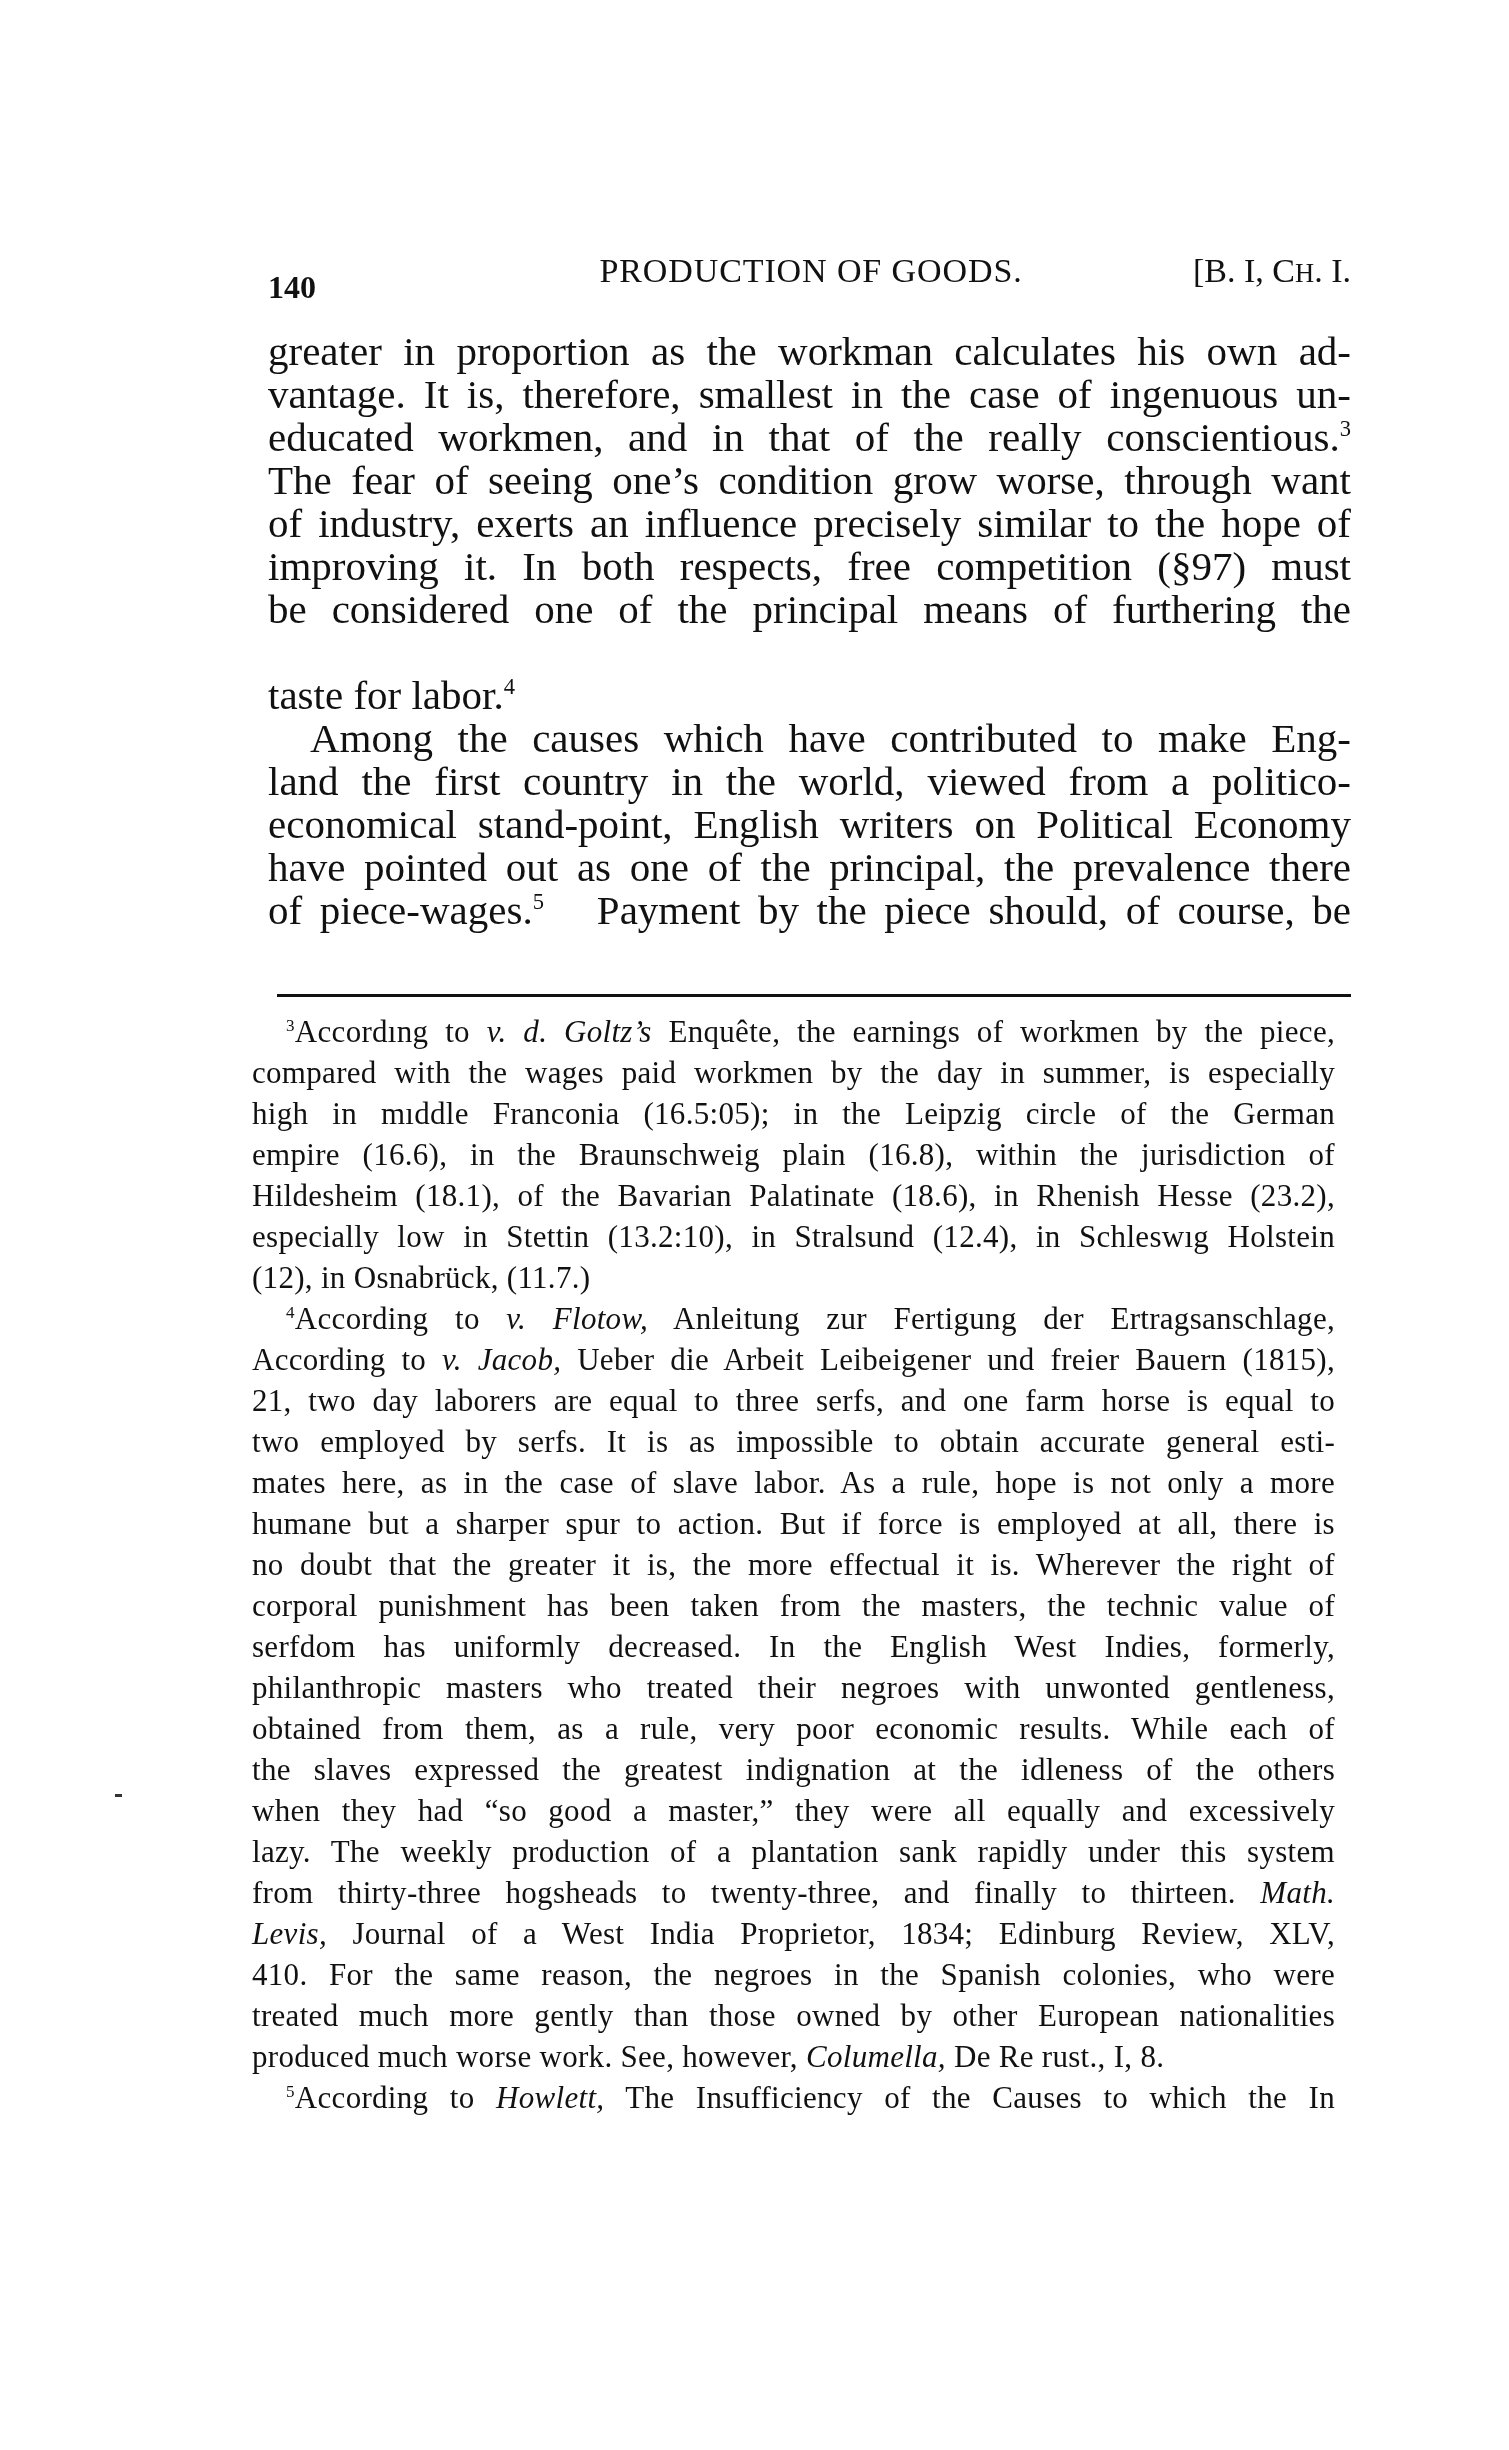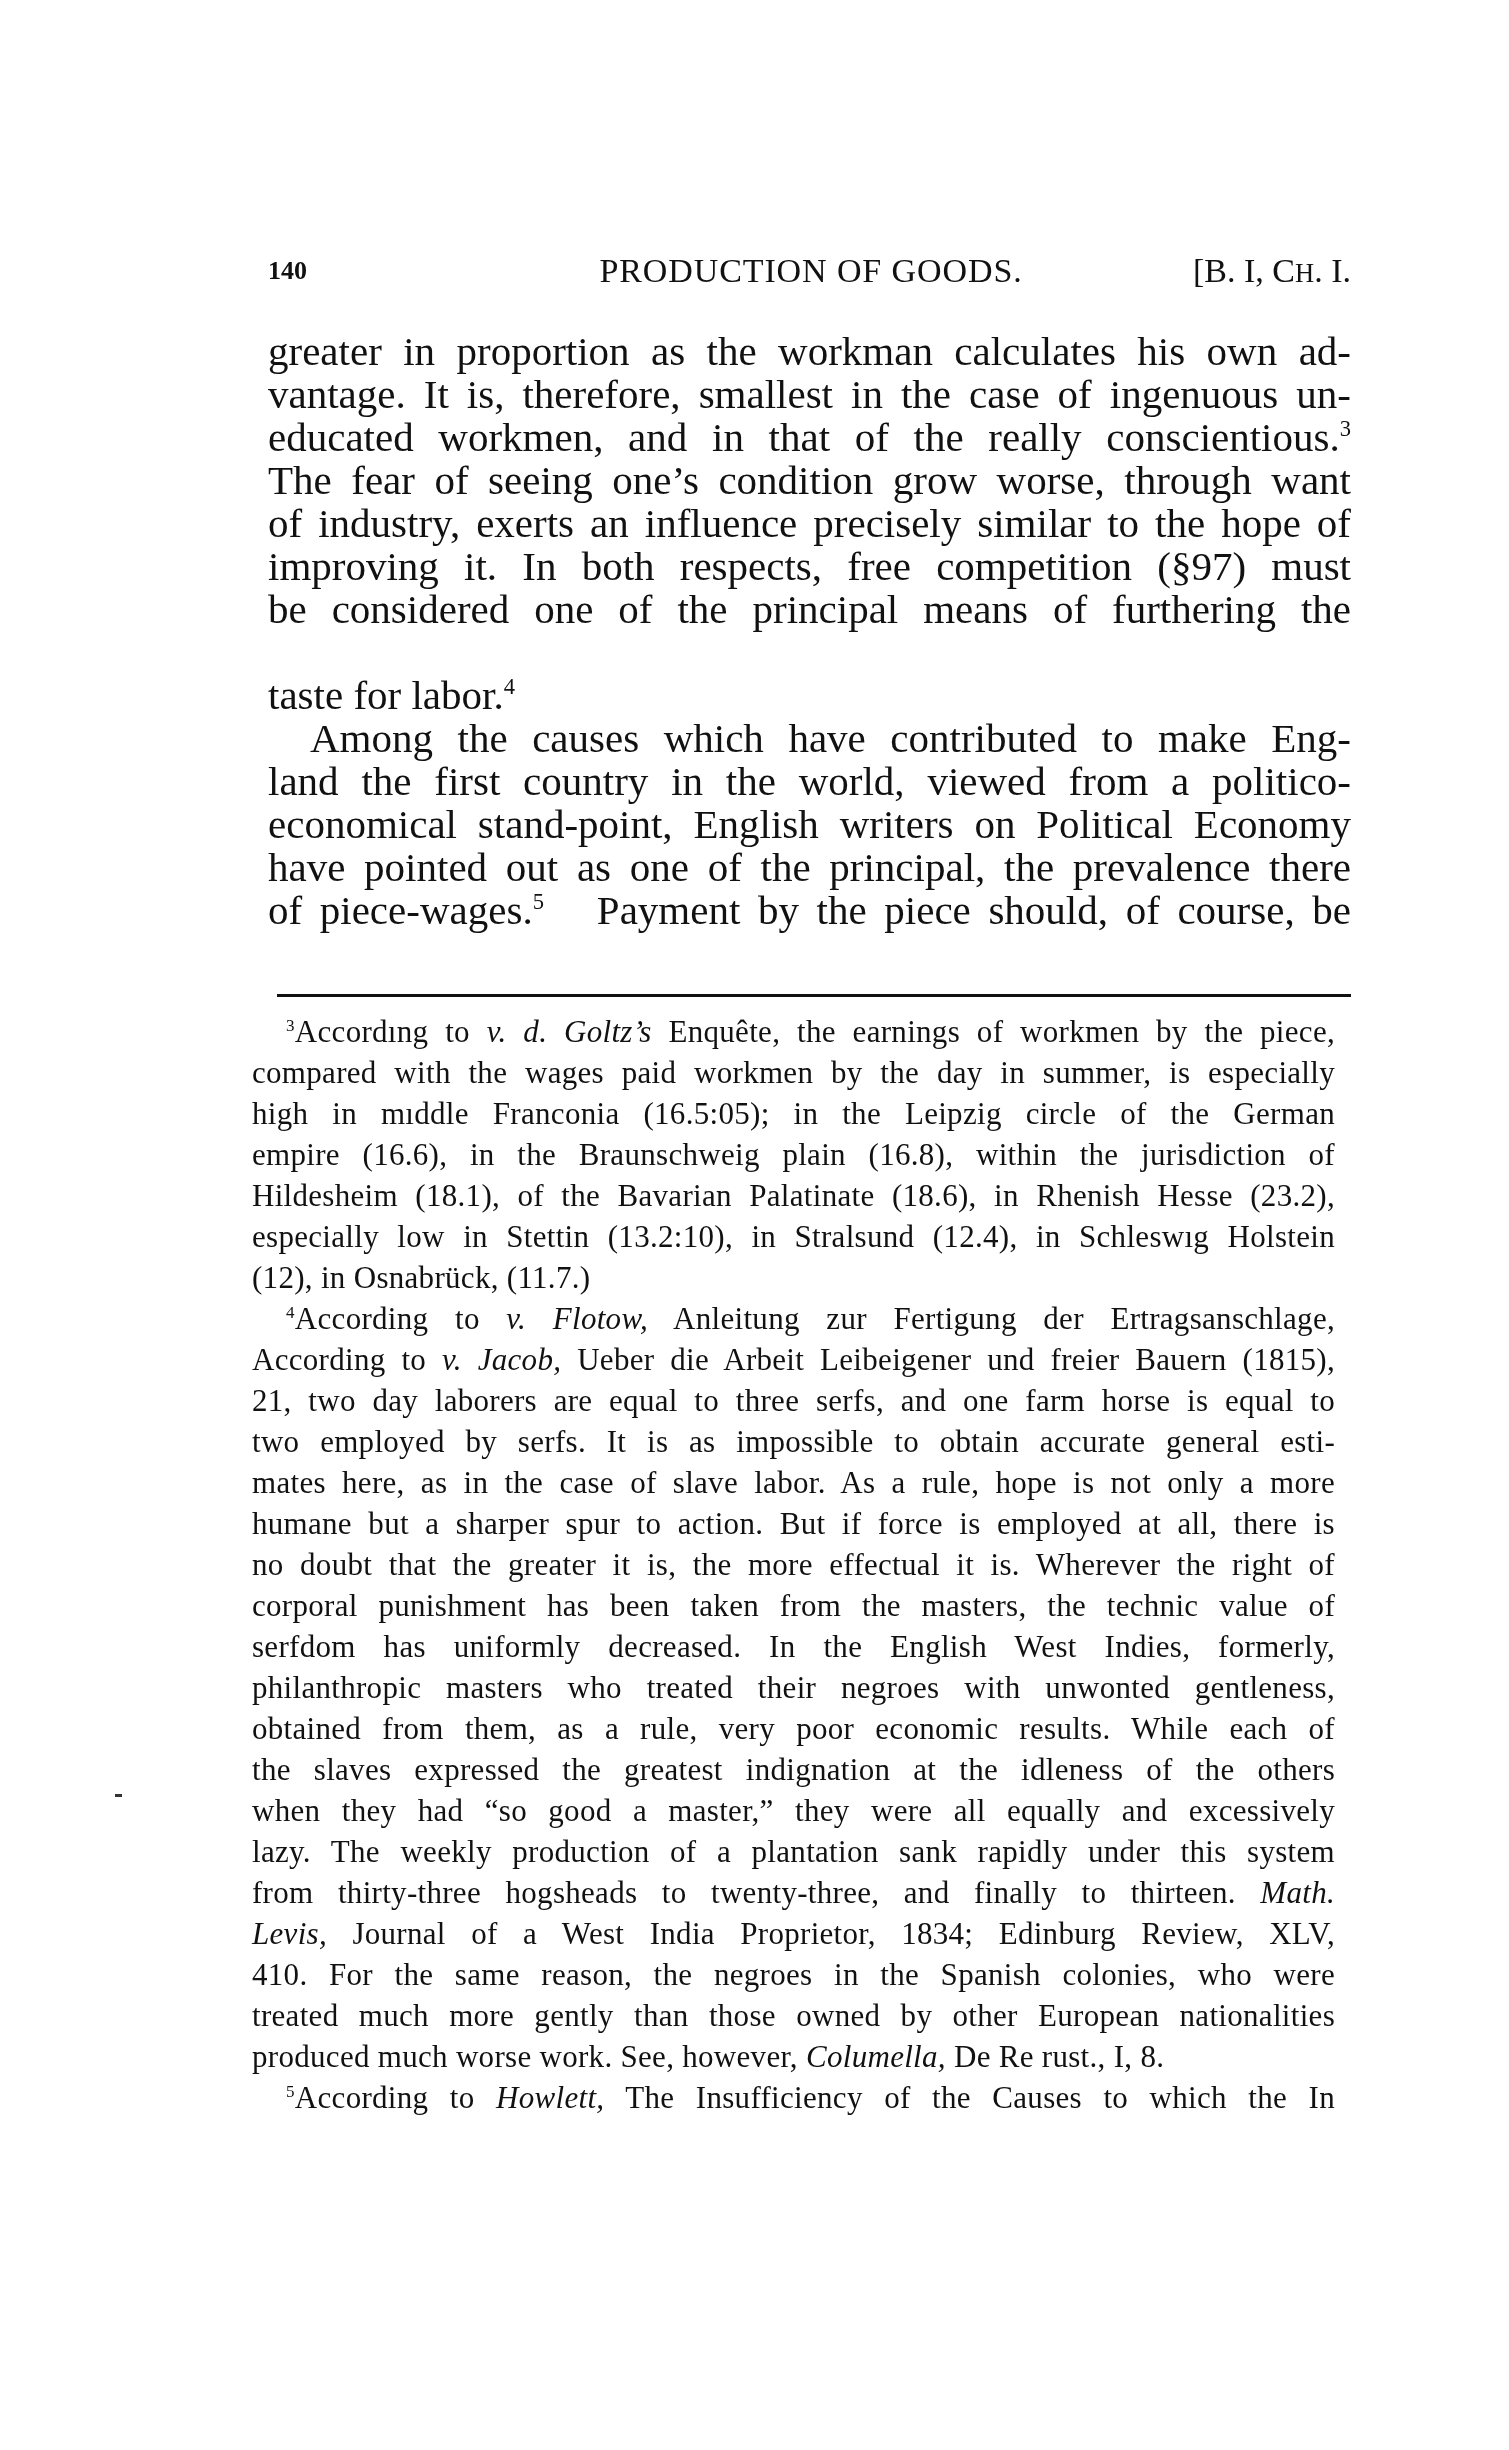--- a/index.html
+++ b/index.html
@@ -1,21 +1,21 @@
 <!DOCTYPE html>
 <html style="font-size:15px"><head>
 <meta charset="utf-8">
 <style>
   html, body { margin: 0; padding: 0; background: #ffffff; }
   body { width: 1509px; height: 2450px; position: relative; overflow: hidden;
          font-family: "Liberation Serif", "DejaVu Serif", serif; color: #111; }
   .page { position: absolute; left: 0; top: 0; width: 1509px; height: 2450px; }
   .running-head { position: absolute; left: 268px; top: 248px; width: 1083px; height: 46px;
                   font-size: 34px; line-height: 46px; }
-  .running-head .pno { position: absolute; left: 0; top: 0; font-weight: bold; font-size: 26px; }
+  .running-head .pno { position: absolute; left: 0; top: 16px; font-weight: bold; font-size: 32px; }
   .running-head .title { position: absolute; left: 0; right: 16px; top: 0; text-align: center;
                          letter-spacing: 0.9px; padding-left: 19px; }
   .running-head .sect { position: absolute; right: 0; top: 0; }
   .sc { font-size: 78%; }
   .body-text { position: absolute; left: 268px; top: 330px; width: 1083px;
                font-size: 41px; line-height: 43px; }
   .body-text .line, .notes .line { display: block; white-space: nowrap; text-align: justify;
                text-align-last: justify; height: inherit; }
   .body-text .line { height: 43px; }
   .body-text .line.last { text-align-last: left; margin-top: 43px; }

